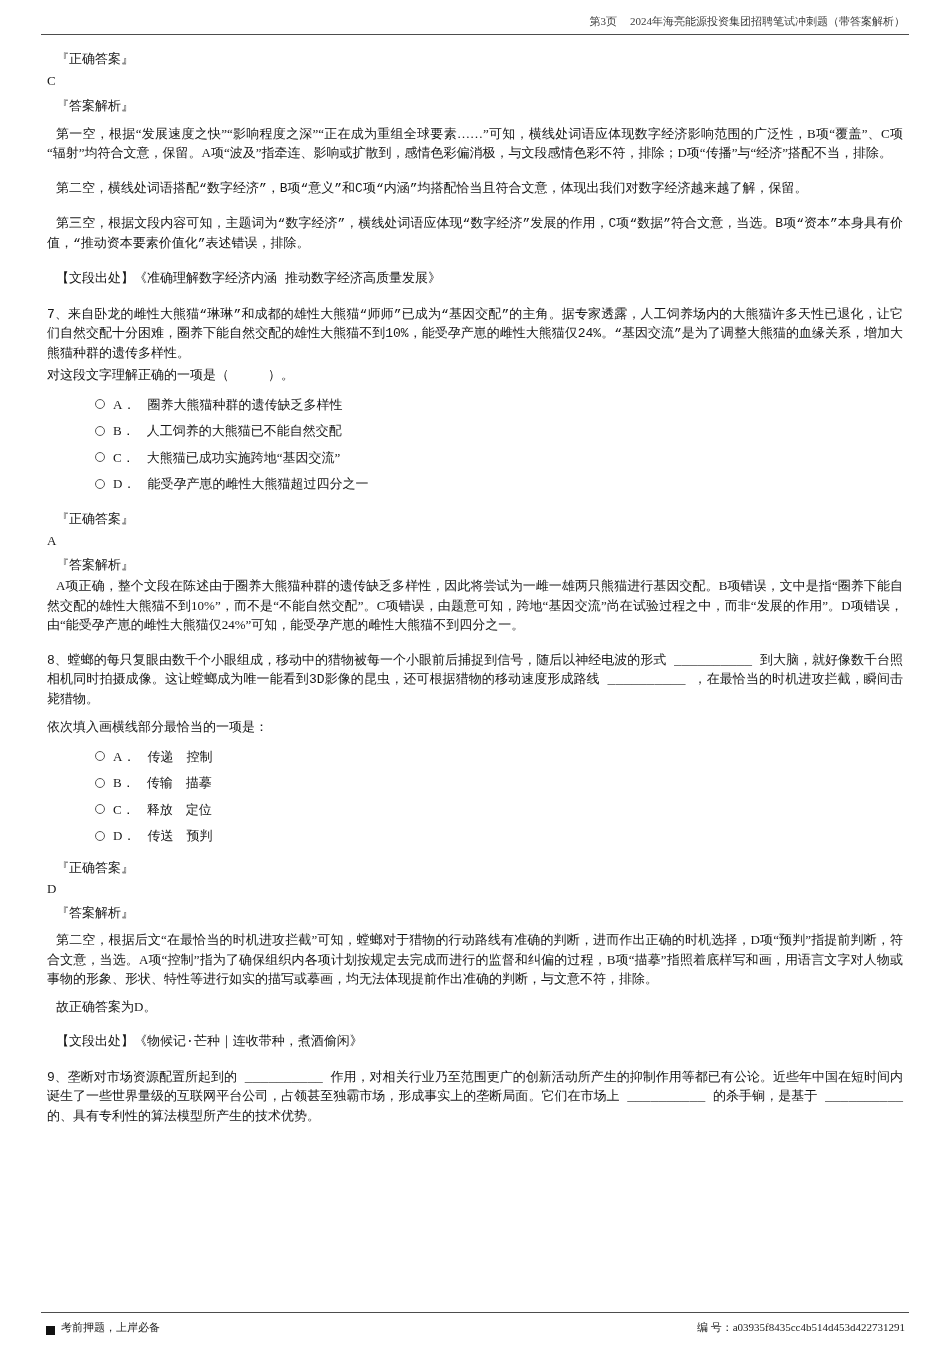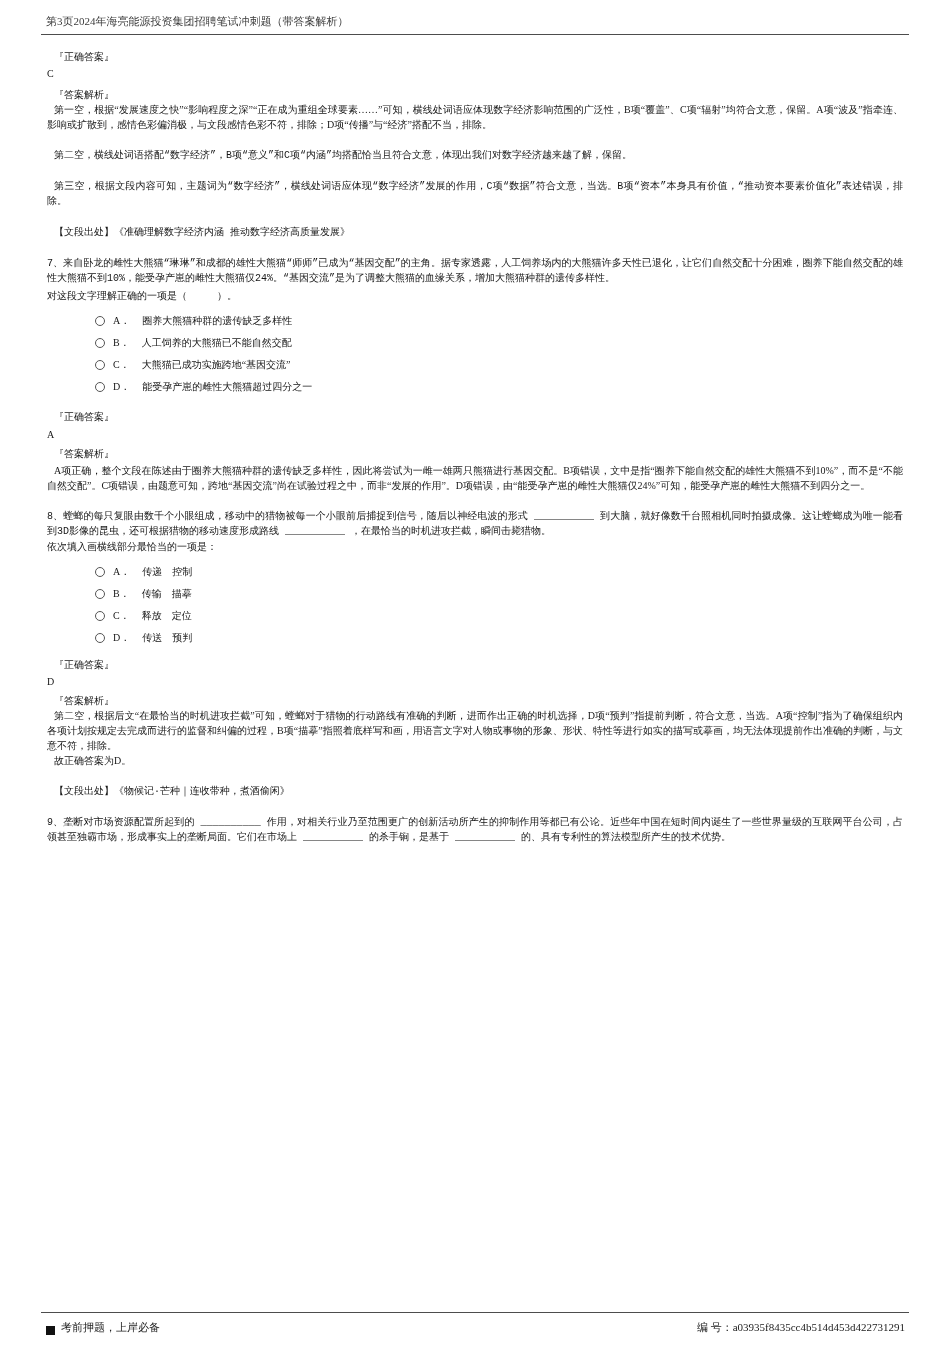--- a/index.html
+++ b/index.html
@@ -10,39 +10,40 @@
     color: #161616;
     font-family: "Liberation Serif", "DejaVu Serif", serif;
     overflow: hidden;
   }
   .page {
     width: 950px; height: 1345px;
     display: flex; flex-direction: column;
     padding: 12px 41px 8px 41px;
   }
   .header {
-    display: flex; justify-content: flex-start; align-items: flex-end;
+    display: flex; justify-content: flex-end; align-items: flex-end;
     font-size: 11px; color: #3d3d3d;
     padding: 2px 4px 5px 5px;
+    gap: 13px;
   }
   .rule { border-top: 1px solid #4d4d4d; width: 100%; flex: none; }
   .content {
     flex: 1 1 auto; overflow: hidden;
     padding: 14px 6px 0 6px;
-    font-size: 10px; line-height: 1.5;
+    font-size: 13px; line-height: 1.5;
     text-align: justify;
   }
   p { margin: 0; }
   .ind { text-indent: 0.7em; }
   .ans { text-indent: 0; }
   .mt2 { margin-top: 2px; }
   .mt4 { margin-top: 4px; }
   .mt6 { margin-top: 6px; }
   .mt12 { margin-top: 12px; }
-  .mt14 { margin-top: 0; }
+  .mt14 { margin-top: 8px; }
   .mt16 { margin-top: 16px; font-family: Liberation Mono, monospace; }
   .options { margin-top: 10px; }
   .option {
     display: flex; align-items: center;
     padding-left: 48px; margin-top: 7px;
     text-align: left;
   }
   .radio {
     width: 10px; height: 10px; flex: none;
     border: 1px solid #555; border-radius: 50%;

